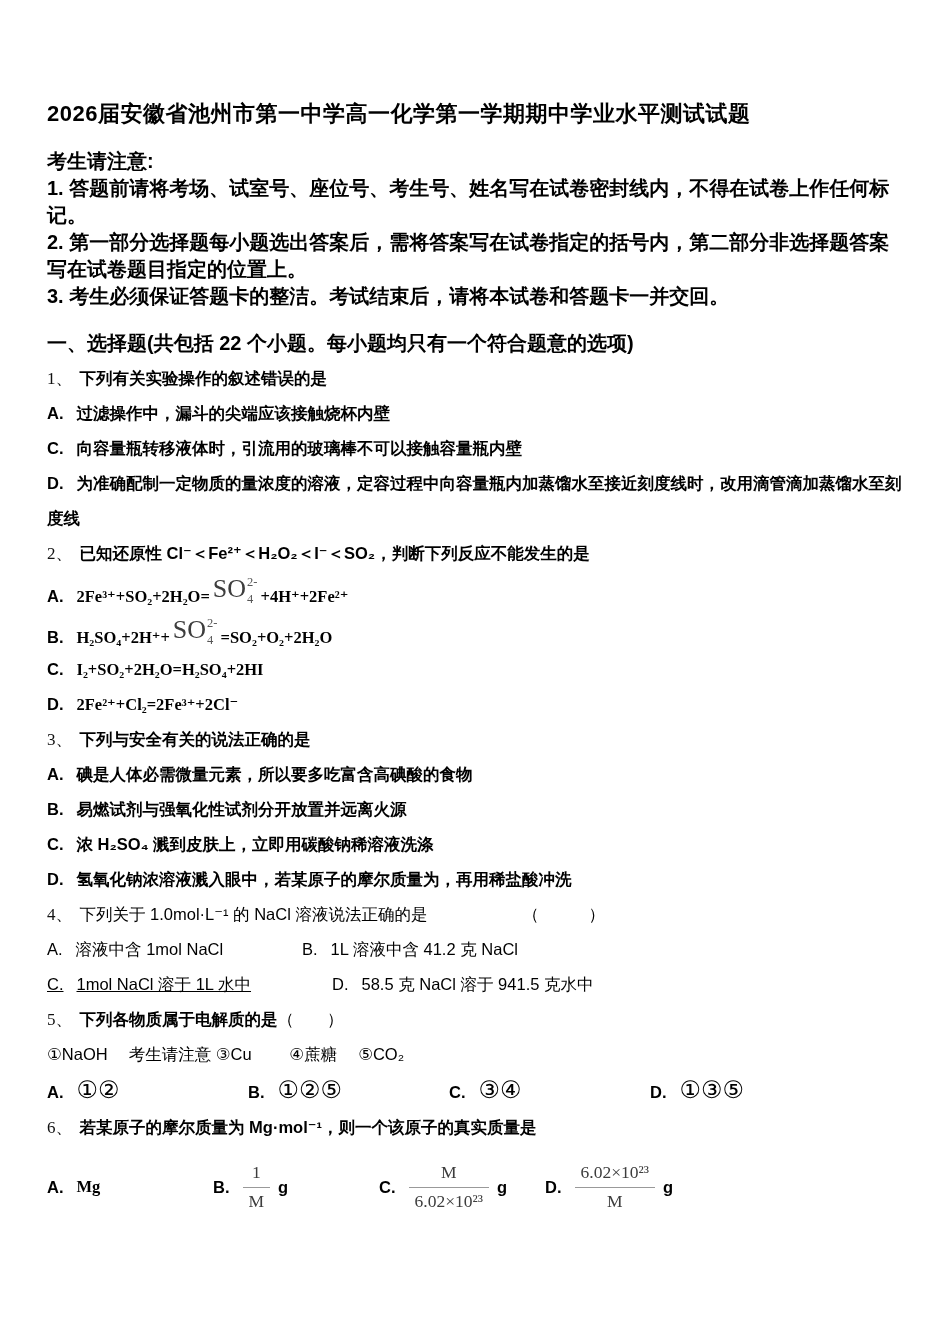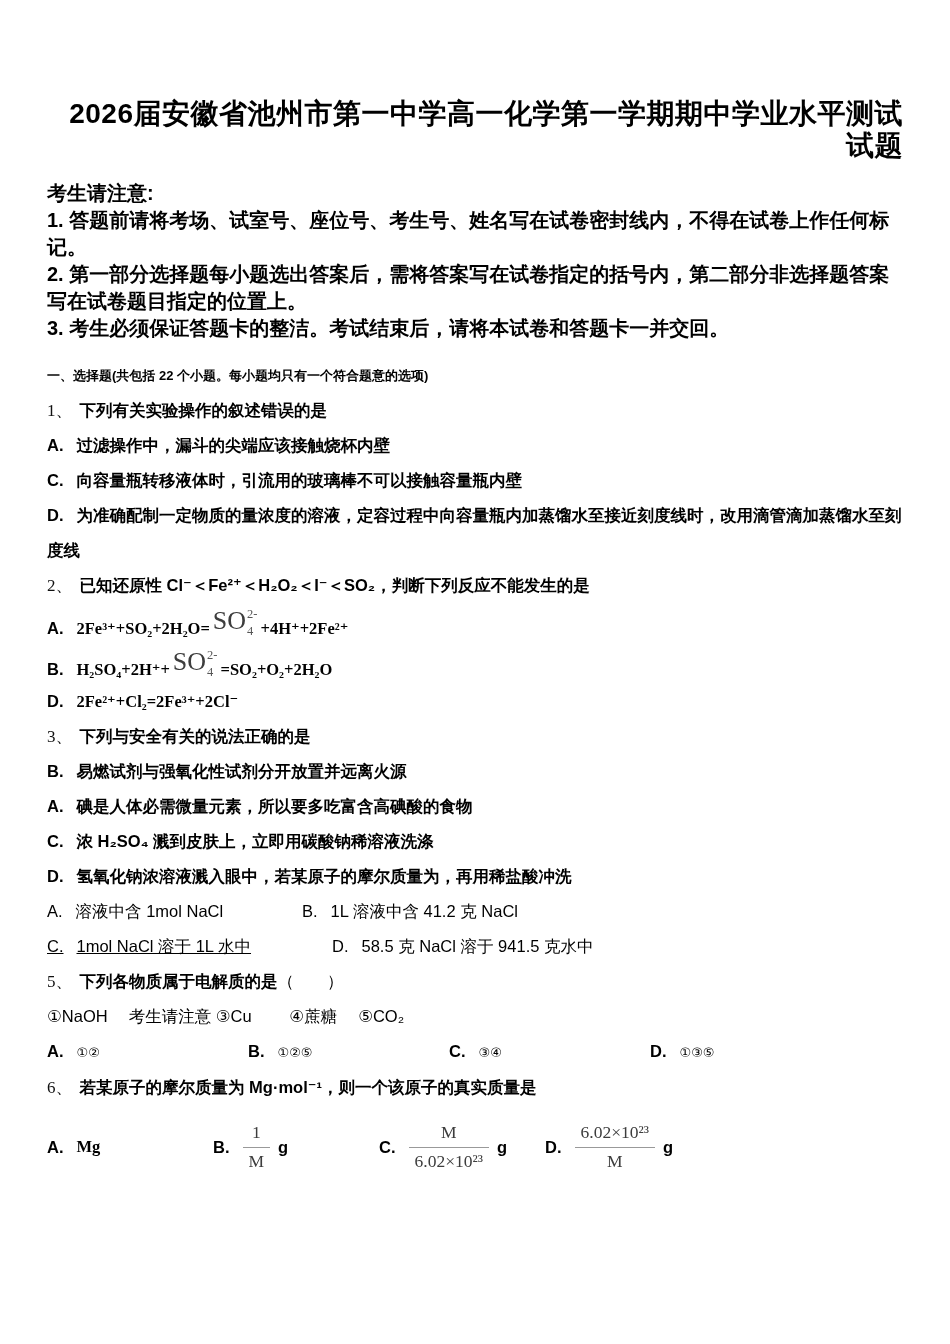--- a/index.html
+++ b/index.html
@@ -3,40 +3,40 @@
 <meta charset="utf-8">
 <style>
   html,body{margin:0;padding:0;background:#fff;}
   .page{
     width:950px;height:1344px;box-sizing:border-box;
     padding:98px 47px 0 47px;background:#ffffff;color:#000;
     font-family:"Liberation Sans","DejaVu Sans",sans-serif;
     overflow:hidden;
   }
   .title{
-    font-size:28px;font-weight:bold;text-align:right;line-height:32px;
+    font-size:22px;font-weight:bold;text-align:left;line-height:32px;
     letter-spacing:0.5px;
   }
   .notice{margin-top:18px;font-size:20px;line-height:27px;font-weight:bold;}
   .notice p{margin:0;}
-  .section-header{margin-top:16px;font-size:13px;font-weight:bold;line-height:35px;}
+  .section-header{margin-top:16px;font-size:20px;font-weight:bold;line-height:35px;}
   .q{font-size:16.5px;line-height:35px;}
   .q p{margin:0;}
   .q-num{
     font-weight:normal;font-family:"Liberation Serif","DejaVu Serif",serif;
     font-size:17px;color:#111;margin-right:7px;
   }
   .stem{font-weight:bold;}
   .opt-label{font-weight:bold;margin-right:13px;}
   .opt-text{font-weight:bold;}
   .formula{font-family:"Liberation Serif","DejaVu Serif",serif;font-weight:bold;}
   
   .q4 .stem,.q4 .opt-label,.q4 .opt-text{font-weight:normal;}
   .q5 .substances{font-weight:normal;}
-  .q5 .opt-text{font-weight:normal;font-size:13px;}
+  .q5 .opt-text{font-weight:normal;font-size:24px;}
   .bracket{font-weight:normal;}
   .bracket-gap{margin-left:95px;}
   
   .so4{
     display:inline-block;font-family:"Liberation Serif","DejaVu Serif",serif;
     font-weight:normal;color:#3d3d3d;vertical-align:5px;line-height:1;margin:0 3px;
   }
   .so4-base{font-size:26px;text-align:center;}
   .so4-stack{
     display:inline-flex;flex-direction:column;justify-content:space-between;
@@ -88,32 +88,34 @@
   <div class="q q2">
     <p><span class="q-num">2、</span><span class="stem">已知还原性 Cl⁻＜Fe²⁺＜H₂O₂＜I⁻＜SO₂，判断下列反应不能发生的是</span></p>
     <p class="tall-opt"><span class="opt-label">A.</span><span class="formula">2Fe³⁺+SO₂+2H₂O=</span><span class="so4"><span class="so4-base">SO</span><span class="so4-stack">
             <span class="so4-sup">2-</span>
             <span class="so4-sub">4</span>
           </span></span><span class="formula">+4H⁺+2Fe²⁺</span></p>
     <p class="tall-opt"><span class="opt-label">B.</span><span class="formula">H₂SO₄+2H⁺+</span><span class="so4"><span class="so4-base">SO</span><span class="so4-stack">
             <span class="so4-sup">2-</span>
             <span class="so4-sub">4</span>
           </span></span><span class="formula">=SO₂+O₂+2H₂O</span></p>
+    <p><span class="opt-label">C.</span><span class="formula">I₂+SO₂+2H₂O=H₂SO₄+2HI</span></p>
     <p><span class="opt-label">D.</span><span class="formula">2Fe²⁺+Cl₂=2Fe³⁺+2Cl⁻</span></p>
   </div>
 
   <div class="q q3">
     <p><span class="q-num">3、</span><span class="stem">下列与安全有关的说法正确的是</span></p>
+    <p><span class="opt-label">A.</span><span class="opt-text">碘是人体必需微量元素，所以要多吃富含高碘酸的食物</span></p>
     <p><span class="opt-label">B.</span><span class="opt-text">易燃试剂与强氧化性试剂分开放置并远离火源</span></p>
-    <p><span class="opt-label">A.</span><span class="opt-text">碘是人体必需微量元素，所以要多吃富含高碘酸的食物</span></p>
     <p><span class="opt-label">C.</span><span class="opt-text">浓 H₂SO₄ 溅到皮肤上，立即用碳酸钠稀溶液洗涤</span></p>
     <p><span class="opt-label">D.</span><span class="opt-text">氢氧化钠浓溶液溅入眼中，若某原子的摩尔质量为，再用稀盐酸冲洗</span></p>
   </div>
 
   <div class="q q4">
+    <p><span class="q-num">4、</span><span class="stem">下列关于 1.0mol·L⁻¹ 的 NaCl 溶液说法正确的是</span><span class="bracket bracket-gap">（　　　）</span></p>
     <p class="q4-row"><span class="q4-colA"><span class="opt-label">A.</span><span class="opt-text">溶液中含 1mol NaCl</span></span><span><span class="opt-label">B.</span><span class="opt-text">1L 溶液中含 41.2 克 NaCl</span></span></p>
     <p class="q4-row"><span class="q4-colC"><span class="opt-label">C.</span><span class="opt-text">1mol NaCl 溶于 1L 水中</span></span><span><span class="opt-label">D.</span><span class="opt-text">58.5 克 NaCl 溶于 941.5 克水中</span></span></p>
   </div>
 
   <div class="q q5">
     <p><span class="q-num">5、</span><span class="stem">下列各物质属于电解质的是</span><span class="bracket">（　　）</span></p>
     <p class="substances">①NaOH　 考生请注意 ③Cu　　 ④蔗糖　 ⑤CO₂</p>
     <p class="q5-opts">
       <span class="q5-opt"><span class="opt-label">A.</span><span class="opt-text">①②</span></span>
       <span class="q5-opt"><span class="opt-label">B.</span><span class="opt-text">①②⑤</span></span>

